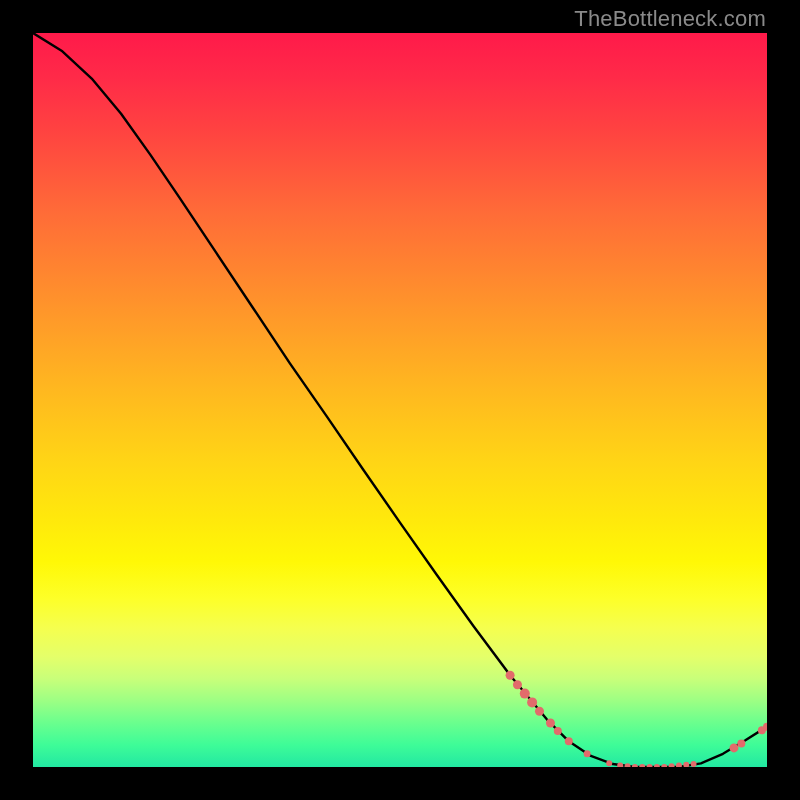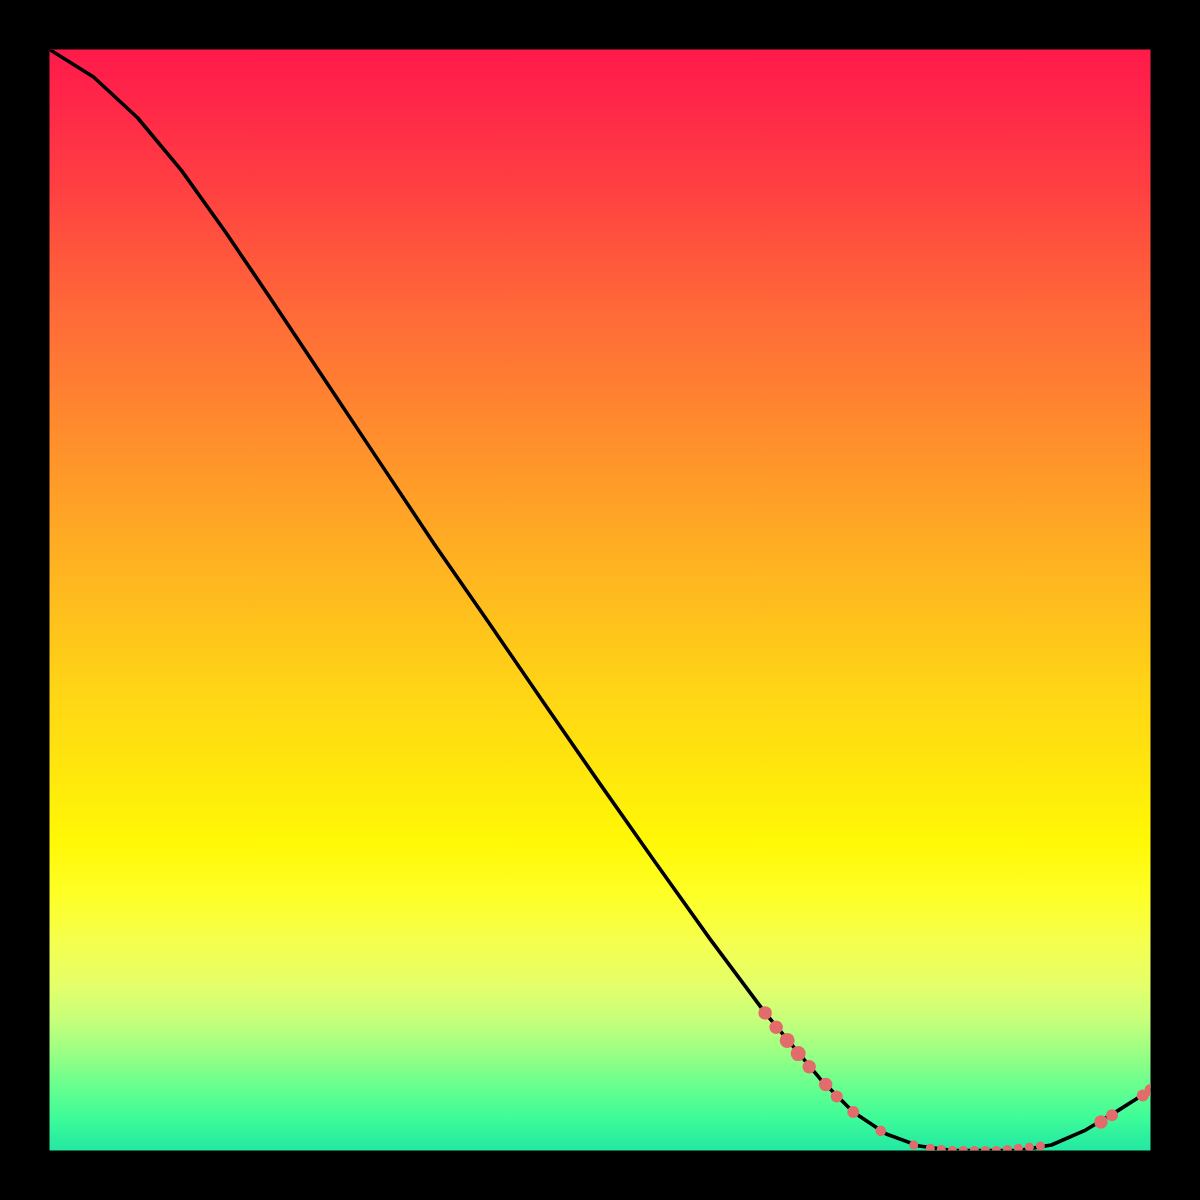--- a/index.html
+++ b/index.html
@@ -72,20 +72,21 @@
   }
   .marker {
     fill: #e26b6b;
     stroke: none;
   }
 </style>
 </head>
 <body>
 
 <div class="frame">
+  <div class="watermark">TheBottleneck.com</div>
   <div class="plot">
     <div class="gradient"></div>
     <svg class="curve" viewBox="0 0 734 734" preserveAspectRatio="none">
       <path id="curve-path" class="curve-path" d="M0.00 0.00 L29.36 18.35 L58.72 45.51 L88.08 80.74 L117.44 121.84 L146.80 165.15 L183.50 220.20 L220.20 275.25 L256.90 330.30 L293.60 383.15 L330.30 436.73 L367.00 489.58 L403.70 541.69 L440.40 593.07 L477.10 642.25 L513.80 686.29 L535.82 708.31 L557.84 722.99 L579.86 731.06 L601.88 734.00 L623.90 734.00 L645.92 734.00 L667.94 730.33 L689.96 720.79 L711.98 707.58 L734.00 693.63 " stroke="#000000"></path>
       <g id="markers-group">
           <circle cx="477.10" cy="642.25" r="4.50" class="marker" fill="#e26b6b"></circle>
           <circle cx="484.44" cy="651.79" r="4.50" class="marker" fill="#e26b6b"></circle>
           <circle cx="491.78" cy="660.60" r="5.00" class="marker" fill="#e26b6b"></circle>
           <circle cx="499.12" cy="669.41" r="5.00" class="marker" fill="#e26b6b"></circle>
           <circle cx="506.46" cy="678.22" r="4.50" class="marker" fill="#e26b6b"></circle>

